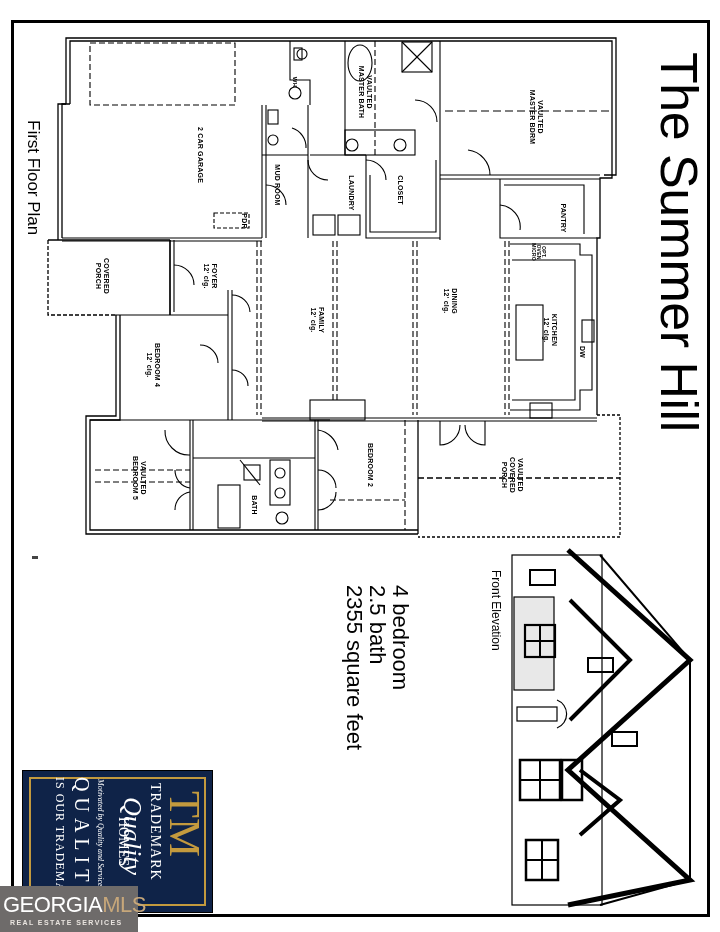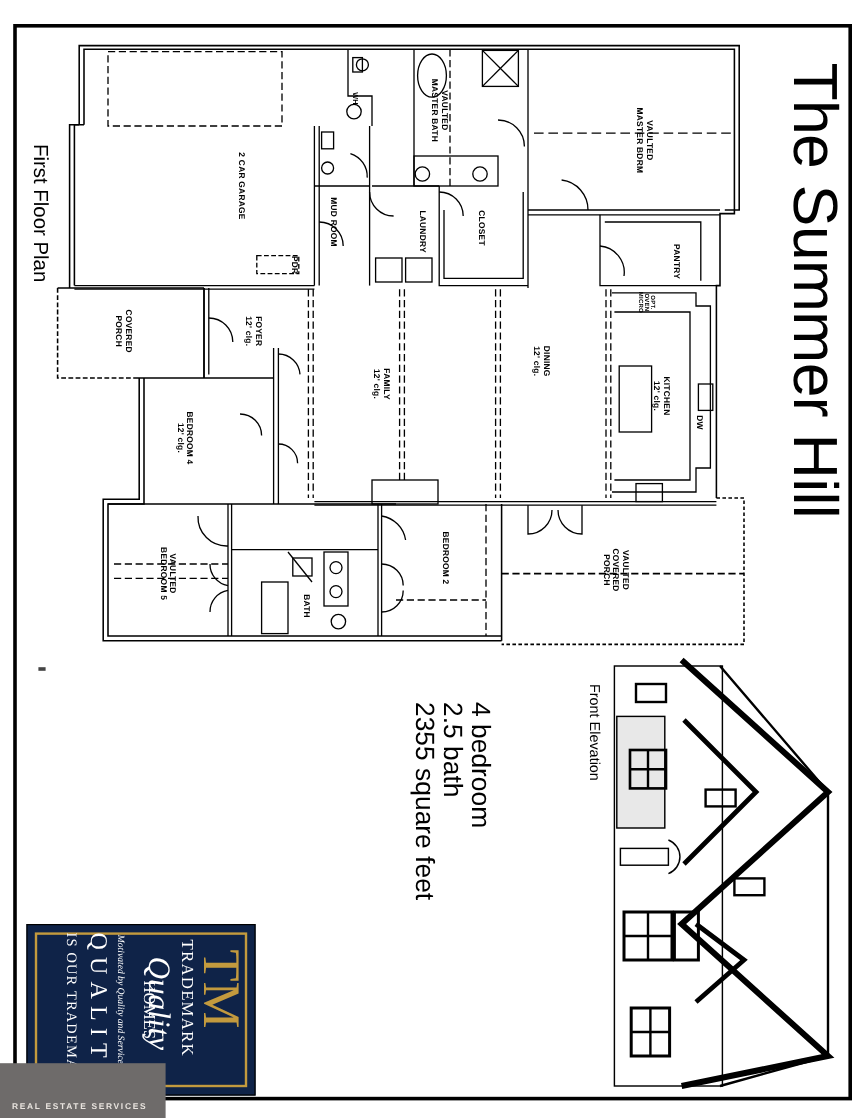--- a/index.html
+++ b/index.html
@@ -253,14 +253,15 @@
   <div class="tm-text" style="left:187px;top:20px;font-size:44px;color:#c39a3e;font-family:'Liberation Serif',serif;">TM</div>
   <div class="tm-text" style="left:140px;top:12px;font-size:14px;font-family:'Liberation Serif',serif;letter-spacing:1px;">TRADEMARK</div>
   <div class="tm-text" style="left:124px;top:26px;font-size:26px;font-style:italic;color:#ffffff;font-family:'Liberation Serif',serif;">Quality</div>
   <div class="tm-text" style="left:108px;top:46px;font-size:14px;font-family:'Liberation Serif',serif;">HOMES</div>
   <div class="tm-text" style="left:82px;top:8px;font-size:8px;font-style:italic;font-family:'Liberation Serif',serif;">Motivated by Quality and Service</div>
   <div class="tm-text" style="left:70px;top:6px;font-size:20px;letter-spacing:6px;font-family:'Liberation Serif',serif;">QUALITY</div>
   <div class="tm-text" style="left:44px;top:6px;font-size:12px;letter-spacing:1px;font-family:'Liberation Serif',serif;">IS OUR TRADEMARK</div>
 </div>
 
 <div class="gmls">
+  <div class="gmls-main"><span style="color:#fff">GEORGIA</span><span>MLS</span></div>
   <div class="gmls-sub">REAL ESTATE SERVICES</div>
 </div>
 
 </body></html>

